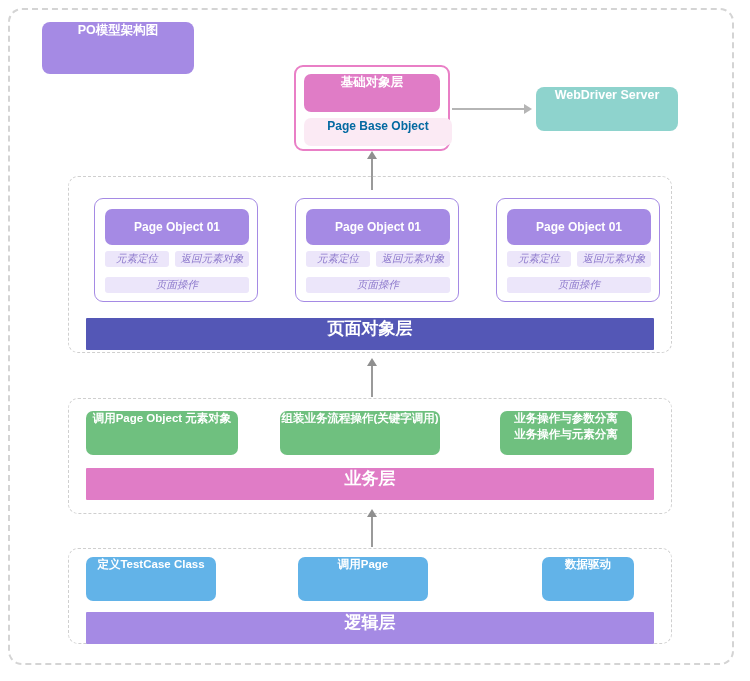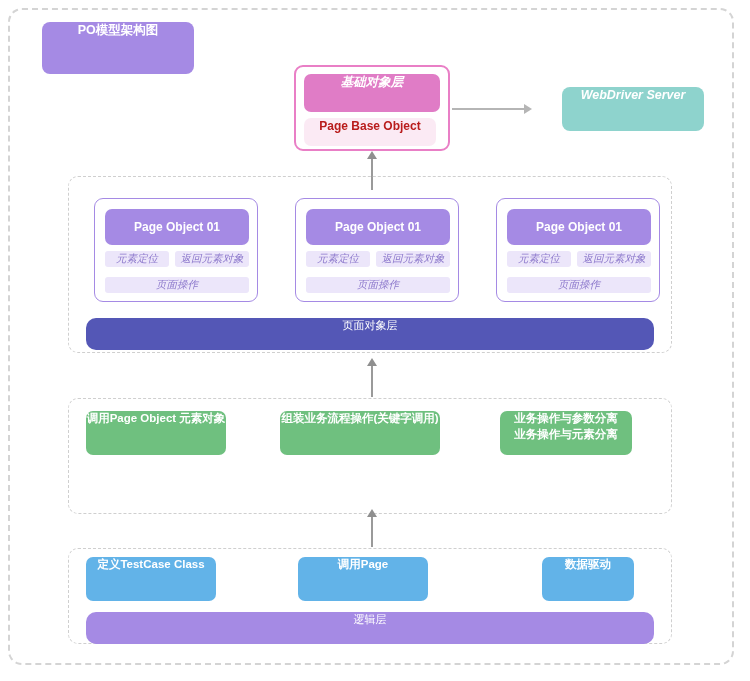--- a/index.html
+++ b/index.html
@@ -65,38 +65,36 @@
     background: #ffffff;
     border: 2px solid #e97fc6;
     border-radius: 9px;
   }
   .base-top {
     left: 304px; top: 74px;
     width: 136px; height: 38px;
     background: #e07cc6;
     font-size: 12.5px;
     border-radius: 7px;
-    font-style: italic;
   }
   .base-bottom {
     left: 304px; top: 118px;
-    width: 132px; height: 28px;
+    width: 148px; height: 28px;
     background: #fbeaf4;
-    color: #b91c1c;
+    color: #0369a1;
     font-size: 12px;
     border-radius: 7px;
   }
 
   .webdriver-box {
-    left: 562px; top: 87px;
+    left: 536px; top: 87px;
     width: 142px; height: 44px;
     background: #8ed3cd;
     font-size: 12.5px;
     border-radius: 8px;
-    font-style: italic;
   }
 
   
   .section-frame {
     border: 1.5px dashed #cfcfcf;
     border-radius: 10px;
     background: transparent;
   }
   .sec-page   { left: 68px; top: 176px; width: 604px; height: 177px; }
   .sec-biz    { left: 68px; top: 398px; width: 604px; height: 116px; }
@@ -137,38 +135,38 @@
     box-sizing: border-box;
     height: 16px;
     font-style: italic;
   }
   .po-pill.left  { left: 10px;  top: 52px; width: 64px; }
   .po-pill.right { left: 80px;  top: 52px; width: 74px; }
   .po-pill.wide  { left: 10px;  top: 78px; width: 144px; }
 
   
   .layer-bar {
-    border-radius: 10px;
-    font-size: 11px;
+    border-radius: 1px;
+    font-size: 17px;
     color: #ffffff;
-    font-weight: normal;
+    font-weight: bold;
   }
   .bar-page  { left: 86px; top: 318px; width: 568px; height: 32px; background: #5457b6; }
   .bar-biz   { left: 86px; top: 468px; width: 568px; height: 32px; background: #e07cc6; }
   .bar-logic { left: 86px; top: 612px; width: 568px; height: 32px; background: #a58ae4; }
 
   
   .green-box {
     background: #6fc07f;
     border-radius: 7px;
     font-size: 11.5px;
     top: 411px;
     height: 44px;
   }
-  .green-box.g1 { left: 86px;  width: 140px; }
+  .green-box.g1 { left: 86px;  width: 152px; }
   .green-box.g2 { left: 280px; width: 160px; }
   .green-box.g3 { left: 500px; width: 132px; }
 
   
   .blue-box {
     background: #62b3e8;
     border-radius: 7px;
     font-size: 11.5px;
     top: 557px;
     height: 44px;
@@ -275,20 +273,23 @@
   <div class="abs card green-box g2">
     <span>组装业务流程操作(关键字调用)</span>
   </div>
   <div class="abs card green-box g3">
     <span style="display:block;">
       <span class="nowrap-line">业务操作与参数分离</span>
       <span class="nowrap-line">业务操作与元素分离</span>
     </span>
   </div>
 
+  <div class="abs card layer-bar bar-biz">
+    <span>业务层</span>
+  </div>
 
   <div class="conn v-line" style="left:371px; top:516px; height:31px;"></div>
   <div class="conn arrow-up" style="left:367px; top:509px;"></div>
 
   <div class="abs section-frame sec-logic"></div>
 
   <div class="abs card blue-box b1">
     <span>定义TestCase Class</span>
   </div>
   <div class="abs card blue-box b2">

